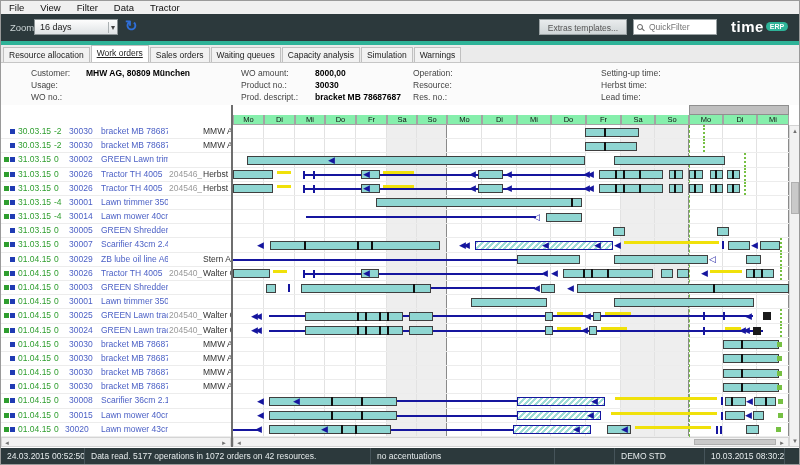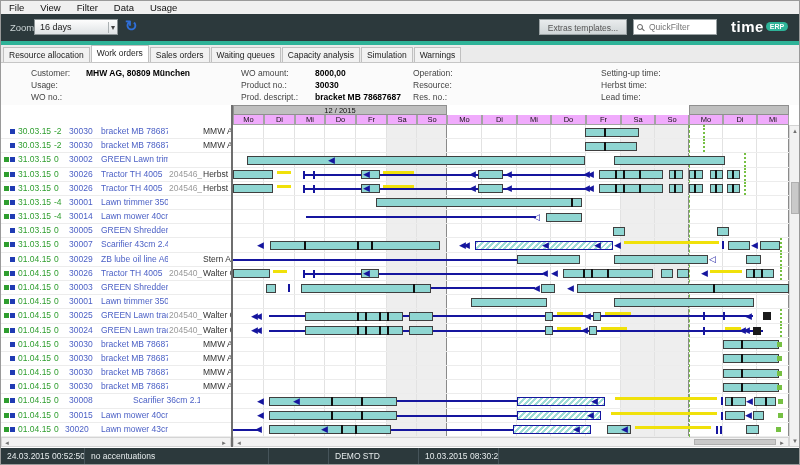--- a/index.html
+++ b/index.html
@@ -31,32 +31,32 @@
   .logo-text{font-size:15px;font-weight:bold;color:#fff;letter-spacing:0.5px;}
   .logo-badge{margin-left:2px;background:#2eb398;color:#fff;font-size:7px;font-weight:bold;
               padding:1px 4px;border-radius:6px;}
   .tealline{position:absolute;top:40px;left:0;width:100%;height:4px;background:#2eb398;}
 
   
   .tabbar{position:absolute;top:44px;left:0;width:100%;height:18px;background:#ebebeb;
           border-bottom:1px solid #c6c6c6;display:flex;align-items:flex-end;padding-left:2px;}
   .tab{font-size:8.5px;color:#222;background:#f2f2f2;border:1px solid #c0c0c0;border-bottom:none;
        padding:2px 5px;margin-right:1px;height:15px;white-space:nowrap;}
-  .tab.active{background:#fff;height:17px;position:relative;z-index:2;}
+  .tab.active{background:#fff;height:17px;position:relative;z-index:2;text-decoration:underline;}
 
   
   .infopanel{position:absolute;top:62px;left:0;width:100%;height:42px;background:#fbfbfb;}
   .inf-label{position:absolute;font-size:8.5px;color:#444;}
   .inf-value{position:absolute;font-size:8.5px;color:#000;font-weight:bold;white-space:nowrap;}
 
   
   .timeline{position:absolute;top:104px;left:232px;width:556px;height:20px;}
   .week-cell{position:absolute;top:0;height:10px;background:#bfbfbf;border:1px solid #8f8f8f;
              font-size:7.5px;color:#111;text-align:center;line-height:9px;}
-  .day-cell{position:absolute;top:10px;height:10px;background:#f0abfc;border:1px solid #a3a3a3;
+  .day-cell{position:absolute;top:10px;height:10px;background:#86efac;border:1px solid #a3a3a3;
             border-top:none;font-size:7.5px;color:#111;text-align:center;line-height:9px;}
 
   
   .body-left{position:absolute;top:124px;left:0;width:230px;height:312px;background:#fff;overflow:hidden;}
   .vdivider{position:absolute;top:104px;left:230px;width:2px;height:342px;background:#6e6e6e;}
   .gantt{position:absolute;top:124px;left:232px;width:556px;height:312px;background:#fff;overflow:hidden;}
   .gcol{position:absolute;top:0;height:100%;border-right:1px solid #e2e2e2;}
   .gcol.weekend{background:#eeeeee;}
   .gcol.wkend-border{border-right:1px solid #8a8a8a;}
   .todayline{position:absolute;top:0;height:100%;width:0;border-left:1px dashed #76c043;z-index:1;}
@@ -101,21 +101,21 @@
 </head>
 <body>
 
 <div id="app">
 
   <div class="menubar">
       <span class="menu-item">File</span>
       <span class="menu-item">View</span>
       <span class="menu-item">Filter</span>
       <span class="menu-item">Data</span>
-      <span class="menu-item">Usage</span>
+      <span class="menu-item">Tractor</span>
     </div>
 
   <div class="toolbar">
     <span class="tb-label">Zoom</span>
     <div class="combo">
       <span>16 days</span>
       <span class="combo-arrow">▾</span>
     </div>
     <span class="undo">↺</span>
     <div class="ft-btn">Extras templates...</div>
@@ -161,21 +161,20 @@
       <div class="inf-value" style="left: 470px; top: 29px;"></div>
       <div class="inf-label" style="left: 600px; top: 5px;">Setting-up time:</div>
       <div class="inf-value" style="left: 668px; top: 5px;"></div>
       <div class="inf-label" style="left: 600px; top: 17px;">Herbst time:</div>
       <div class="inf-value" style="left: 668px; top: 17px;"></div>
       <div class="inf-label" style="left: 600px; top: 29px;">Lead time:</div>
       <div class="inf-value" style="left: 668px; top: 29px;"></div>
     </div>
 
   <div class="timeline">
-      <div class="week-cell" style="left: 0px; width: 214px;">12 / 2015</div>
       <div class="day-cell" style="left: 0px; width: 31px;">Mo</div>
       <div class="day-cell" style="left: 31px; width: 31px;">Di</div>
       <div class="day-cell" style="left: 62px; width: 30px;">Mi</div>
       <div class="day-cell" style="left: 92px; width: 31px;">Do</div>
       <div class="day-cell" style="left: 123px; width: 31px;">Fr</div>
       <div class="day-cell" style="left: 154px; width: 30px;">Sa</div>
       <div class="day-cell" style="left: 184px; width: 30px;">So</div>
       <div class="day-cell" style="left: 214px; width: 35px;">Mo</div>
       <div class="day-cell" style="left: 249px; width: 35px;">Di</div>
       <div class="day-cell" style="left: 284px; width: 34px;">Mi</div>
@@ -371,21 +370,21 @@
         <span class="tcell c-desc" style="left: 100px; width: 67px;">bracket MB 78687</span>
         <span class="tcell c-op" style="left: 168px; width: 33px;"></span>
         <span class="tcell c-cust" style="left: 202px; width: 28px;">MMW AG</span>
       </div>
       <div class="trow" style="top: 269.455px; height: 14.1818px;">
         <div class="sq g" style="left: 3px;"></div>
         <div class="sq b" style="left: 9px;"></div>
         <span class="tcell c-date" style="left: 17px; width: 36px;">01.04.15</span>
         <span class="tcell c-delta" style="left: 53px; width: 14px;">0</span>
         <span class="tcell c-no" style="left: 68px; width: 30px;">30008</span>
-        <span class="tcell c-desc" style="left: 100px; width: 67px; margin-left: 32px;">Scarifier 36cm 2.1</span>
+        <span class="tcell c-desc" style="left: 100px; width: 67px;">Scarifier 36cm 2.1</span>
         <span class="tcell c-op" style="left: 168px; width: 33px;"></span>
         <span class="tcell c-cust" style="left: 202px; width: 28px;"></span>
       </div>
       <div class="trow" style="top: 283.636px; height: 14.1818px;">
         <div class="sq g" style="left: 3px;"></div>
         <div class="sq b" style="left: 9px;"></div>
         <span class="tcell c-date" style="left: 17px; width: 36px;">01.04.15</span>
         <span class="tcell c-delta" style="left: 53px; width: 14px;">0</span>
         <span class="tcell c-no" style="left: 68px; width: 30px;">30015</span>
         <span class="tcell c-desc" style="left: 100px; width: 67px;">Lawn mower 40cm</span>
@@ -697,19 +696,20 @@
       <div class="sb-thumb" style="left: 460px; top: 1px; width: 82px; height: 6px;"></div>
     </div>
   <div class="vsb" id="vsb">
       <span class="sb-arrow" style="left: 2px; top: 1px;">▲</span>
       <span class="sb-arrow" style="left: 2px; top: 311px;">▼</span>
       <div class="sb-thumb" style="left: 1px; top: 56px; width: 8px; height: 32px;"></div>
     </div>
 
   <div class="status">
       <div class="st-cell" style="width: 84px;">24.03.2015 00:52:50</div>
+      <div class="st-cell" style="width: 286px;">Data read. 5177 operations in 1072 orders on 42 resources.</div>
       <div class="st-cell" style="width: 184px;">no accentuations</div>
       <div class="st-cell" style="width: 60px;"></div>
       <div class="st-cell" style="width: 90px;">DEMO STD</div>
       <div class="st-cell" style="width: 80px;">10.03.2015 08:30:28</div>
     </div>
   <div class="bottomstrip"></div>
 </div>
 
 </body></html>

